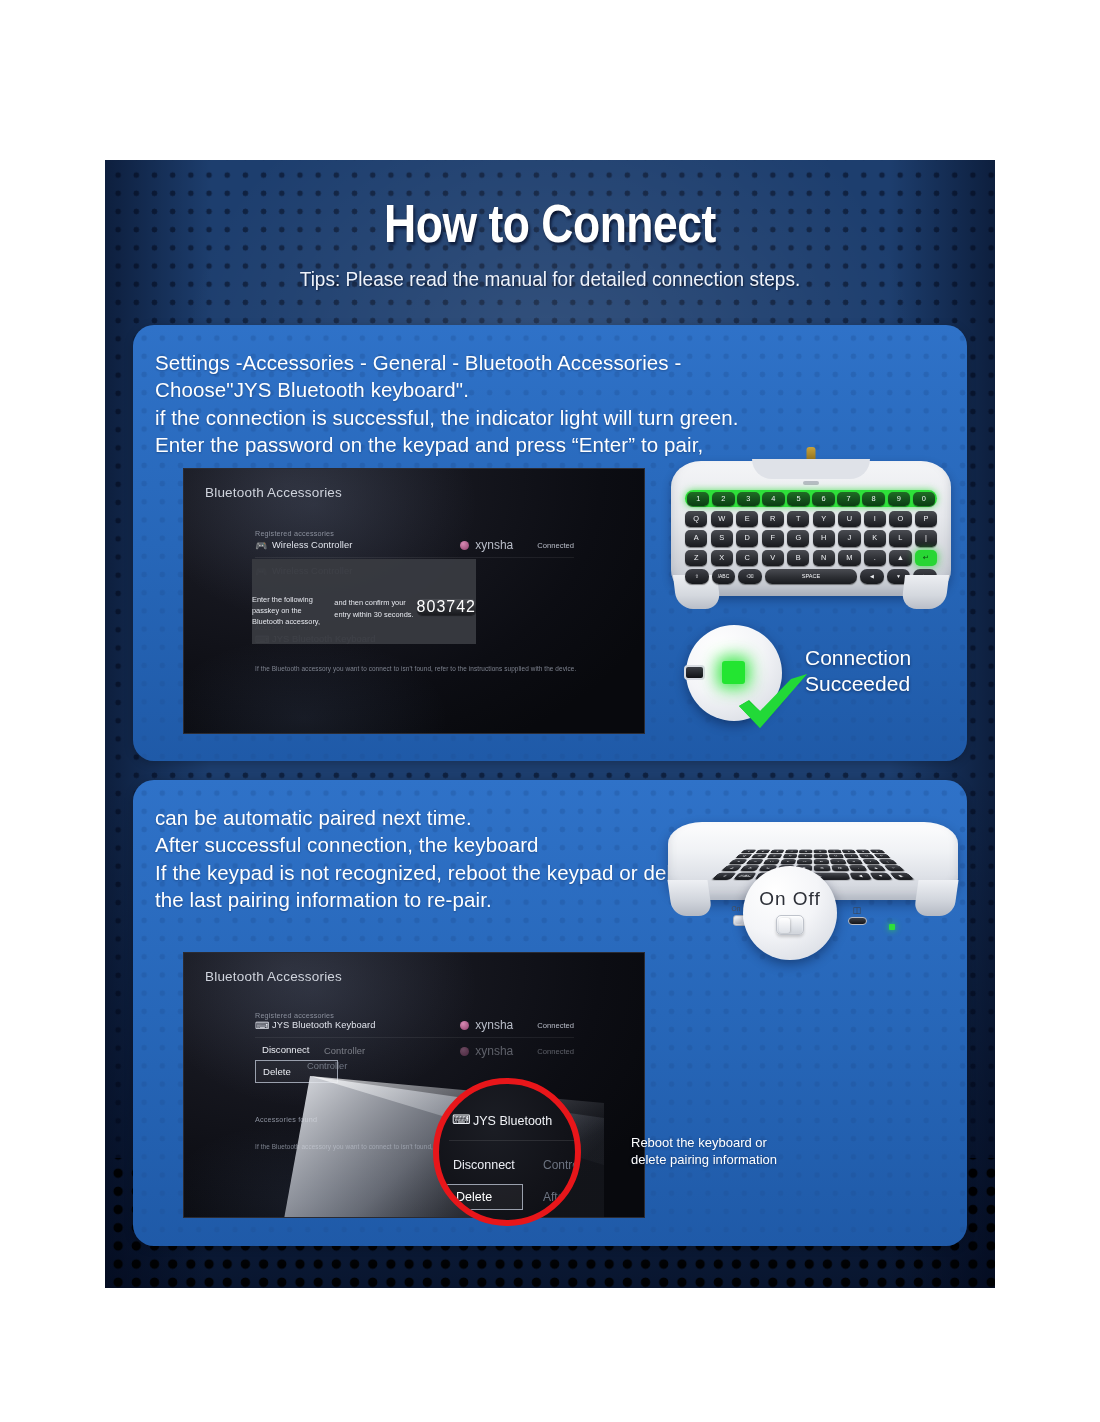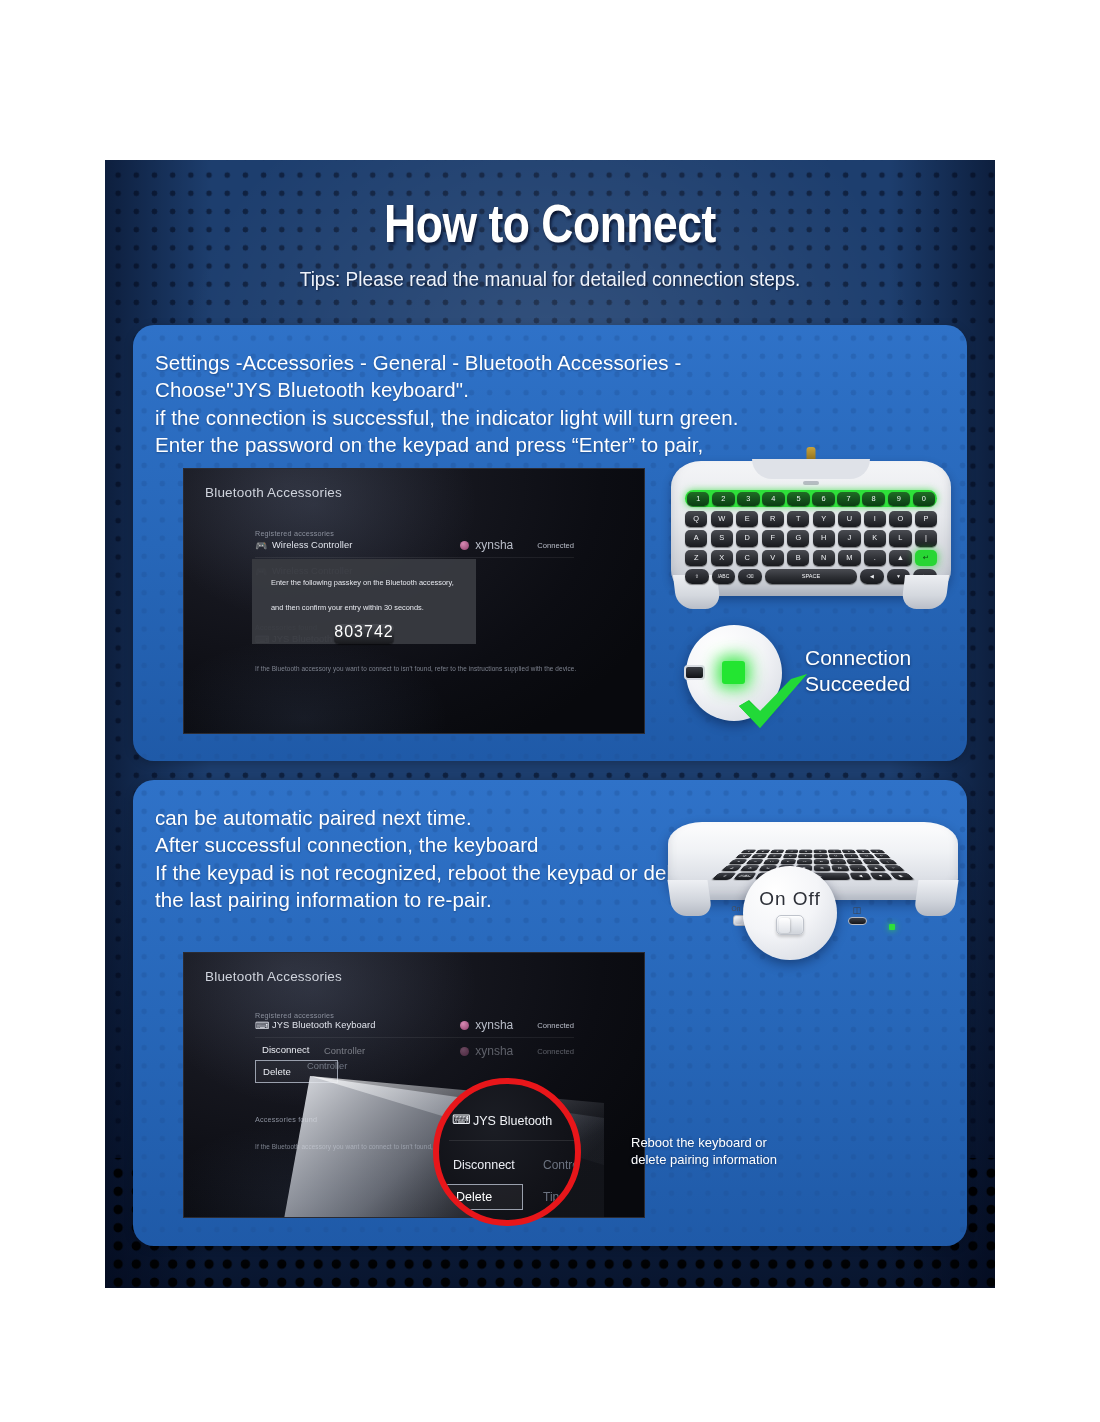--- a/index.html
+++ b/index.html
@@ -133,21 +133,21 @@
   .ps5 .foot {
     position: absolute; left: 71px; right: 40px;
     font-size: 6.4px; color: #7e838f; letter-spacing: 0.1px;
   }
 
   
   .dlg {
     position: absolute; left: 68px; top: 90px; width: 224px; height: 85px;
     background: rgba(56,58,64,0.97);
     z-index: 5;
-    display: flex; flex-direction: column; align-items: center;
+    display: flex; flex-direction: row; align-items: center;
   }
   .dlg .l1 { margin-top: 18px; font-size: 7.4px; color: #e6e8ee; line-height: 1.5; text-align: left; width: 186px; }
   .dlg .key { margin-top: 11px; font-size: 16px; color: #ffffff; letter-spacing: 1px; }
 
   
   .cmenu { position: absolute; left: 71px; z-index: 6; }
   .cmenu .mi {
     font-size: 9.6px; color: #e8eaf0; padding: 5px 8px 5px 7px;
     width: 83px;
   }
@@ -517,21 +517,21 @@
       </svg>
     </div>
 
     <div class="redmag" style="left:300px; top:298px;">
       <span class="mico">⌨</span>
       <span class="mtitle">JYS Bluetooth</span>
       <div class="mline"></div>
       <span class="mdis">Disconnect</span>
       <span class="mgh1">Contro</span>
       <div class="mdel">Delete</div>
-      <span class="mgh2">Tips</span>
+      <span class="mgh2">After</span>
     </div>
 
     <div class="kbwrap" id="kb2">
       <div class="kb2body">
         <div class="ports">
           <div class="port">
             <span class="plabel">On Off</span>
             <span class="swtch">
                 <i></i>
               </span>

